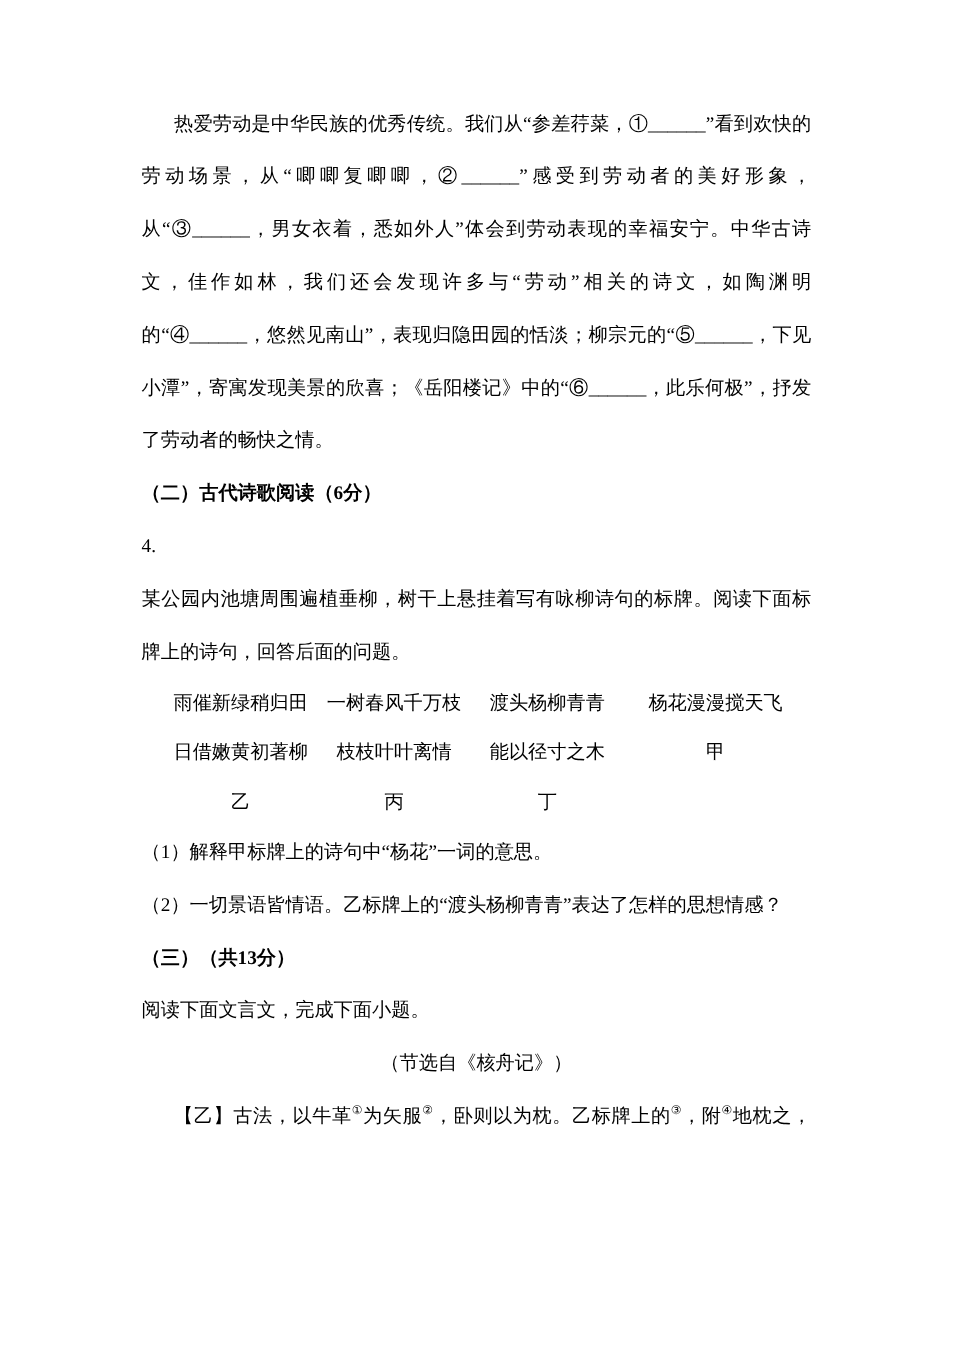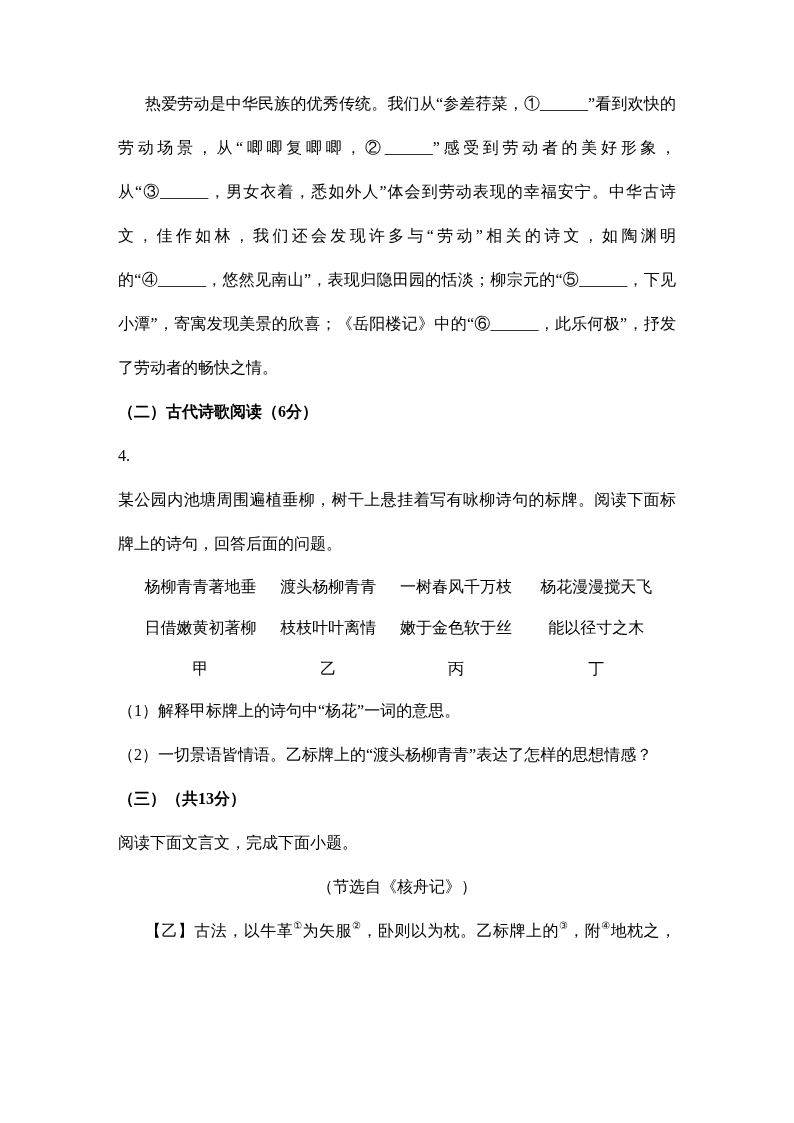--- a/index.html
+++ b/index.html
@@ -51,28 +51,27 @@
 
   <p class="indent">热爱劳动是中华民族的优秀传统。我们从“参差荇菜，①______”看到欢快的劳动场景，从“唧唧复唧唧，②______”感受到劳动者的美好形象，从“③______，男女衣着，悉如外人”体会到劳动表现的幸福安宁。中华古诗文，佳作如林，我们还会发现许多与“劳动”相关的诗文，如陶渊明的“④______，悠然见南山”，表现归隐田园的恬淡；柳宗元的“⑤______，下见小潭”，寄寓发现美景的欣喜；《岳阳楼记》中的“⑥______，此乐何极”，抒发了劳动者的畅快之情。</p>
 
   <p class="bold">（二）古代诗歌阅读（6分）</p>
 
   <p>4.</p>
 
   <p>某公园内池塘周围遍植垂柳，树干上悬挂着写有咏柳诗句的标牌。阅读下面标牌上的诗句，回答后面的问题。</p>
 
   <div class="poem-board">
-    <div class="cell">杨柳青青著地垂</div>
+    <div class="cell">雨催新绿稍归田</div>
+    <div class="cell">一树春风千万枝</div>
     <div class="cell">渡头杨柳青青</div>
-    <div class="cell">一树春风千万枝</div>
     <div class="cell">杨花漫漫搅天飞</div>
 
     <div class="cell">日借嫩黄初著柳</div>
     <div class="cell">枝枝叶叶离情</div>
-    <div class="cell">嫩于金色软于丝</div>
     <div class="cell">能以径寸之木</div>
 
     <div class="cell">甲</div>
     <div class="cell">乙</div>
     <div class="cell">丙</div>
     <div class="cell">丁</div>
   </div>
 
   <p>（1）解释甲标牌上的诗句中“杨花”一词的意思。</p>
   <p>（2）一切景语皆情语。乙标牌上的“渡头杨柳青青”表达了怎样的思想情感？</p>

